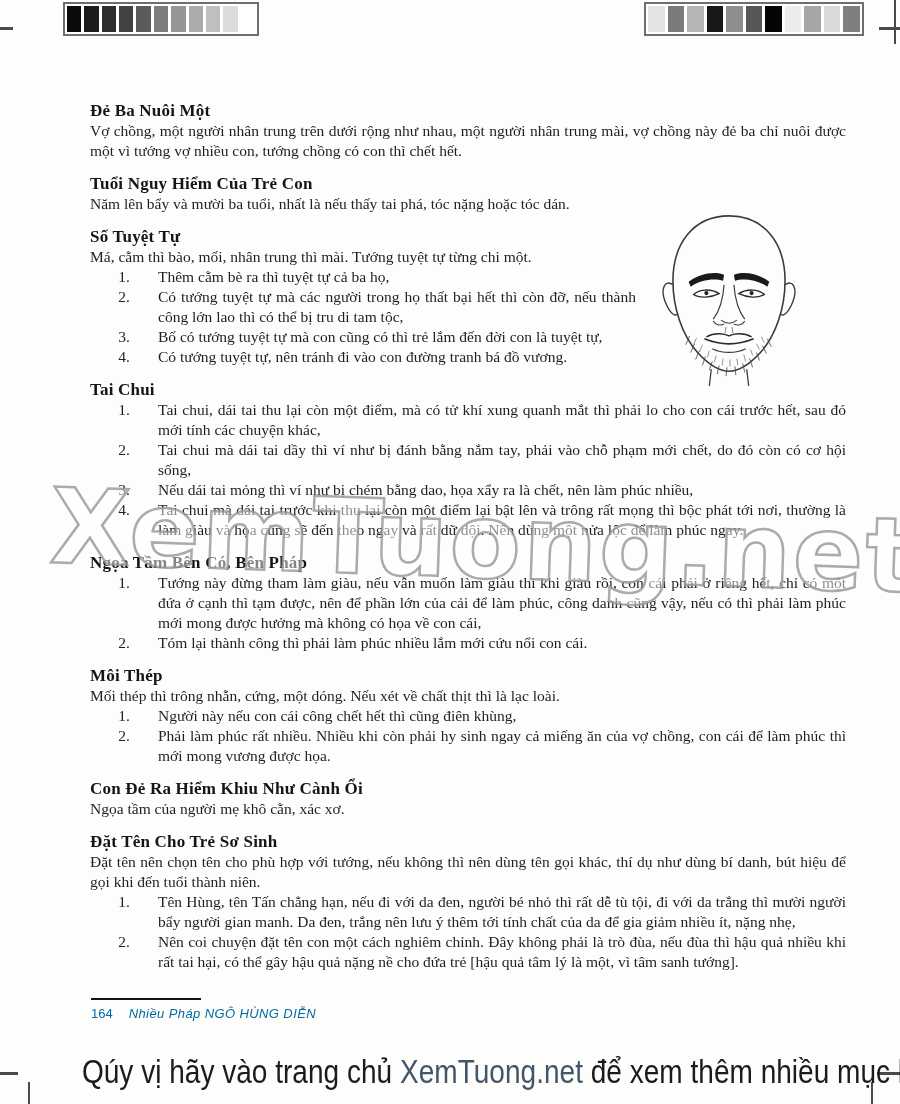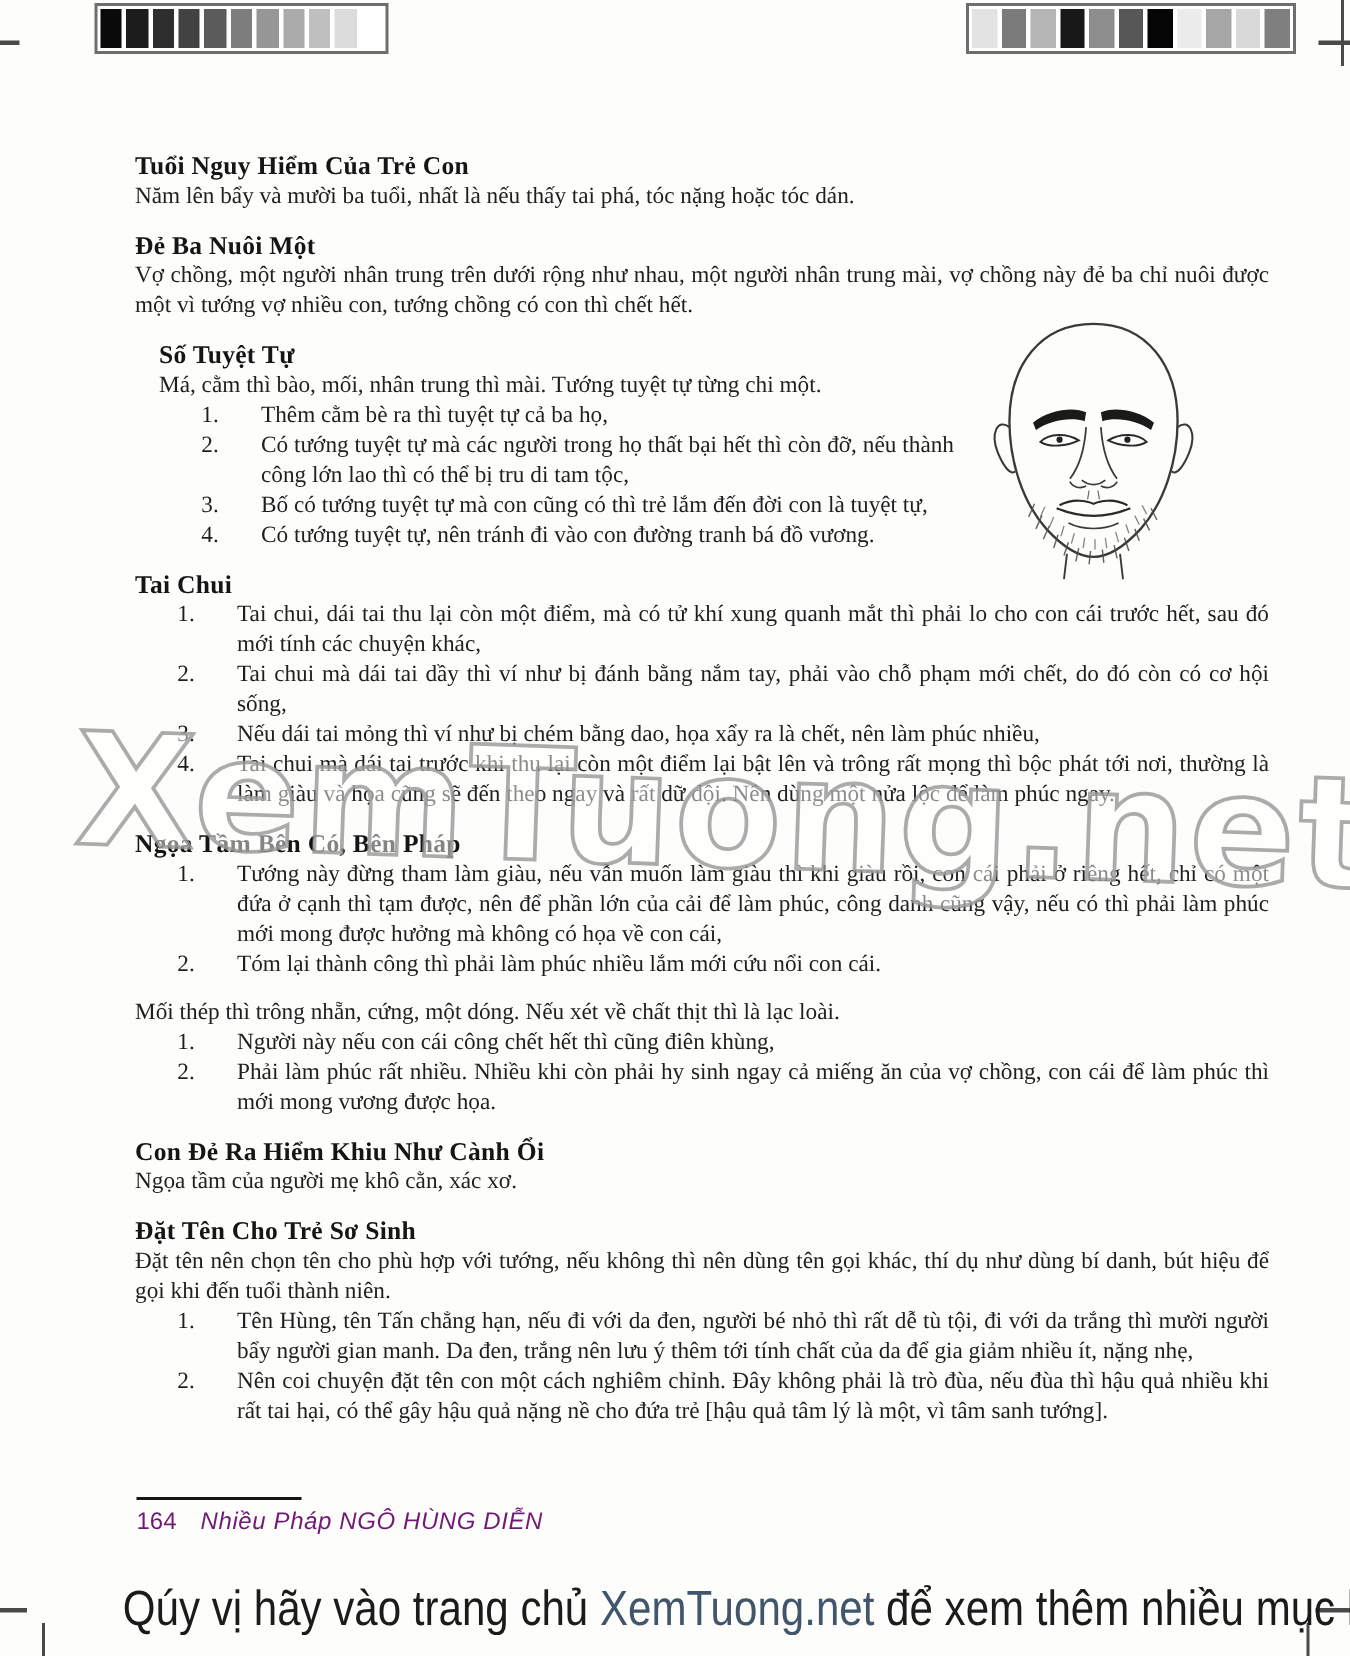--- a/index.html
+++ b/index.html
@@ -15,21 +15,21 @@
   }
   #strip-left{left:63px;width:196px;}
   #strip-right{left:644px;width:220px;}
   .strip .cell{flex:1;}
   
   .mark{position:absolute;background:#4a4a4a;}
   
   .content{position:absolute;left:90px;top:100px;width:756px;}
   .doc-section{margin-top:12px;}
   .doc-section:first-child{margin-top:0;}
-  .doc-section.narrow{margin-right:210px;margin-left:16px;}
+  .doc-section.narrow{margin-right:210px;}
   .section-heading{
     font-size:17px;line-height:21px;margin:0;font-weight:bold;color:#151515;
     letter-spacing:.2px;
   }
   .section-paragraph{
     margin:0;font-size:15.5px;line-height:20px;text-align:justify;
   }
   .list-item{display:flex;font-size:15.5px;line-height:20px;}
   .list-item-number{width:68px;min-width:68px;text-align:center;}
   .list-item-text{flex:1;text-align:justify;}
@@ -42,21 +42,21 @@
     font-size:104px;line-height:110px;letter-spacing:2px;
     transform:rotate(2deg);
     color:rgba(255,255,255,.48);
     -webkit-text-stroke:2.5px rgba(150,150,150,.8);
     pointer-events:none;z-index:5;white-space:nowrap;
   }
   
   .footer-rule{position:absolute;left:91px;top:998px;width:110px;height:2px;background:#151515;}
   .page-footer{
     position:absolute;left:91px;top:1006px;display:flex;align-items:flex-end;gap:16px;
-    font-family:"Liberation Sans","DejaVu Sans",sans-serif;font-size:16px;color:#701a75;
+    font-family:"Liberation Sans","DejaVu Sans",sans-serif;font-size:13px;color:#0369a1;
   }
   .footer-title{font-style:italic;letter-spacing:.4px;}
   
   .banner{position:absolute;left:0;top:1052px;width:900px;text-align:center;}
   .banner-inner{
     display:inline-block;transform:scaleX(.85);transform-origin:center;
     font-family:"Liberation Sans","DejaVu Sans",sans-serif;
     font-size:33px;line-height:40px;color:#1b1b1b;white-space:nowrap;
   }
   .banner-site{color:#42566b;}
@@ -94,26 +94,26 @@
 <div class="mark" style="left:0;top:27px;width:13px;height:3px;"></div>
 <div class="mark" style="left:879px;top:27px;width:21px;height:3px;"></div>
 <div class="mark" style="left:894px;top:0;width:2px;height:44px;"></div>
 <div class="mark" style="left:0;top:1072px;width:18px;height:3px;"></div>
 <div class="mark" style="left:28px;top:1082px;width:2px;height:22px;"></div>
 <div class="mark" style="left:877px;top:1072px;width:23px;height:3px;"></div>
 <div class="mark" style="left:871px;top:1082px;width:2px;height:22px;"></div>
 
 <div class="content" id="sections">
     <section class="doc-section">
+      <h2 class="section-heading">Đẻ Ba Nuôi Một</h2>
+      <p class="section-paragraph">Vợ chồng, một người nhân trung trên dưới rộng như nhau, một người nhân trung mài, vợ chồng này đẻ ba chỉ nuôi được một vì tướng vợ nhiều con, tướng chồng có con thì chết hết.</p>
+    </section>
+    <section class="doc-section">
       <h2 class="section-heading">Tuổi Nguy Hiểm Của Trẻ Con</h2>
       <p class="section-paragraph">Năm lên bẩy và mười ba tuổi, nhất là nếu thấy tai phá, tóc nặng hoặc tóc dán.</p>
-    </section>
-    <section class="doc-section">
-      <h2 class="section-heading">Đẻ Ba Nuôi Một</h2>
-      <p class="section-paragraph">Vợ chồng, một người nhân trung trên dưới rộng như nhau, một người nhân trung mài, vợ chồng này đẻ ba chỉ nuôi được một vì tướng vợ nhiều con, tướng chồng có con thì chết hết.</p>
     </section>
     <section class="doc-section narrow">
       <h2 class="section-heading">Số Tuyệt Tự</h2>
       <p class="section-paragraph">Má, cằm thì bào, mối, nhân trung thì mài. Tướng tuyệt tự từng chi một.</p>
       <div class="list-item">
         <span class="list-item-number">1.</span>
         <span class="list-item-text">Thêm cằm bè ra thì tuyệt tự cả ba họ,</span>
       </div>
       <div class="list-item">
         <span class="list-item-number">2.</span>
@@ -152,20 +152,21 @@
       <div class="list-item">
         <span class="list-item-number">1.</span>
         <span class="list-item-text">Tướng này đừng tham làm giàu, nếu vẫn muốn làm giàu thì khi giàu rồi, con cái phải ở riêng hết, chỉ có một đứa ở cạnh thì tạm được, nên để phần lớn của cải để làm phúc, công danh cũng vậy, nếu có thì phải làm phúc mới mong được hưởng mà không có họa về con cái,</span>
       </div>
       <div class="list-item">
         <span class="list-item-number">2.</span>
         <span class="list-item-text">Tóm lại thành công thì phải làm phúc nhiều lắm mới cứu nổi con cái.</span>
       </div>
     </section>
     <section class="doc-section">
+      <h2 class="section-heading">Môi Thép</h2>
       <p class="section-paragraph">Mối thép thì trông nhẵn, cứng, một dóng. Nếu xét về chất thịt thì là lạc loài.</p>
       <div class="list-item">
         <span class="list-item-number">1.</span>
         <span class="list-item-text">Người này nếu con cái công chết hết thì cũng điên khùng,</span>
       </div>
       <div class="list-item">
         <span class="list-item-number">2.</span>
         <span class="list-item-text">Phải làm phúc rất nhiều. Nhiều khi còn phải hy sinh ngay cả miếng ăn của vợ chồng, con cái để làm phúc thì mới mong vương được họa.</span>
       </div>
     </section>

